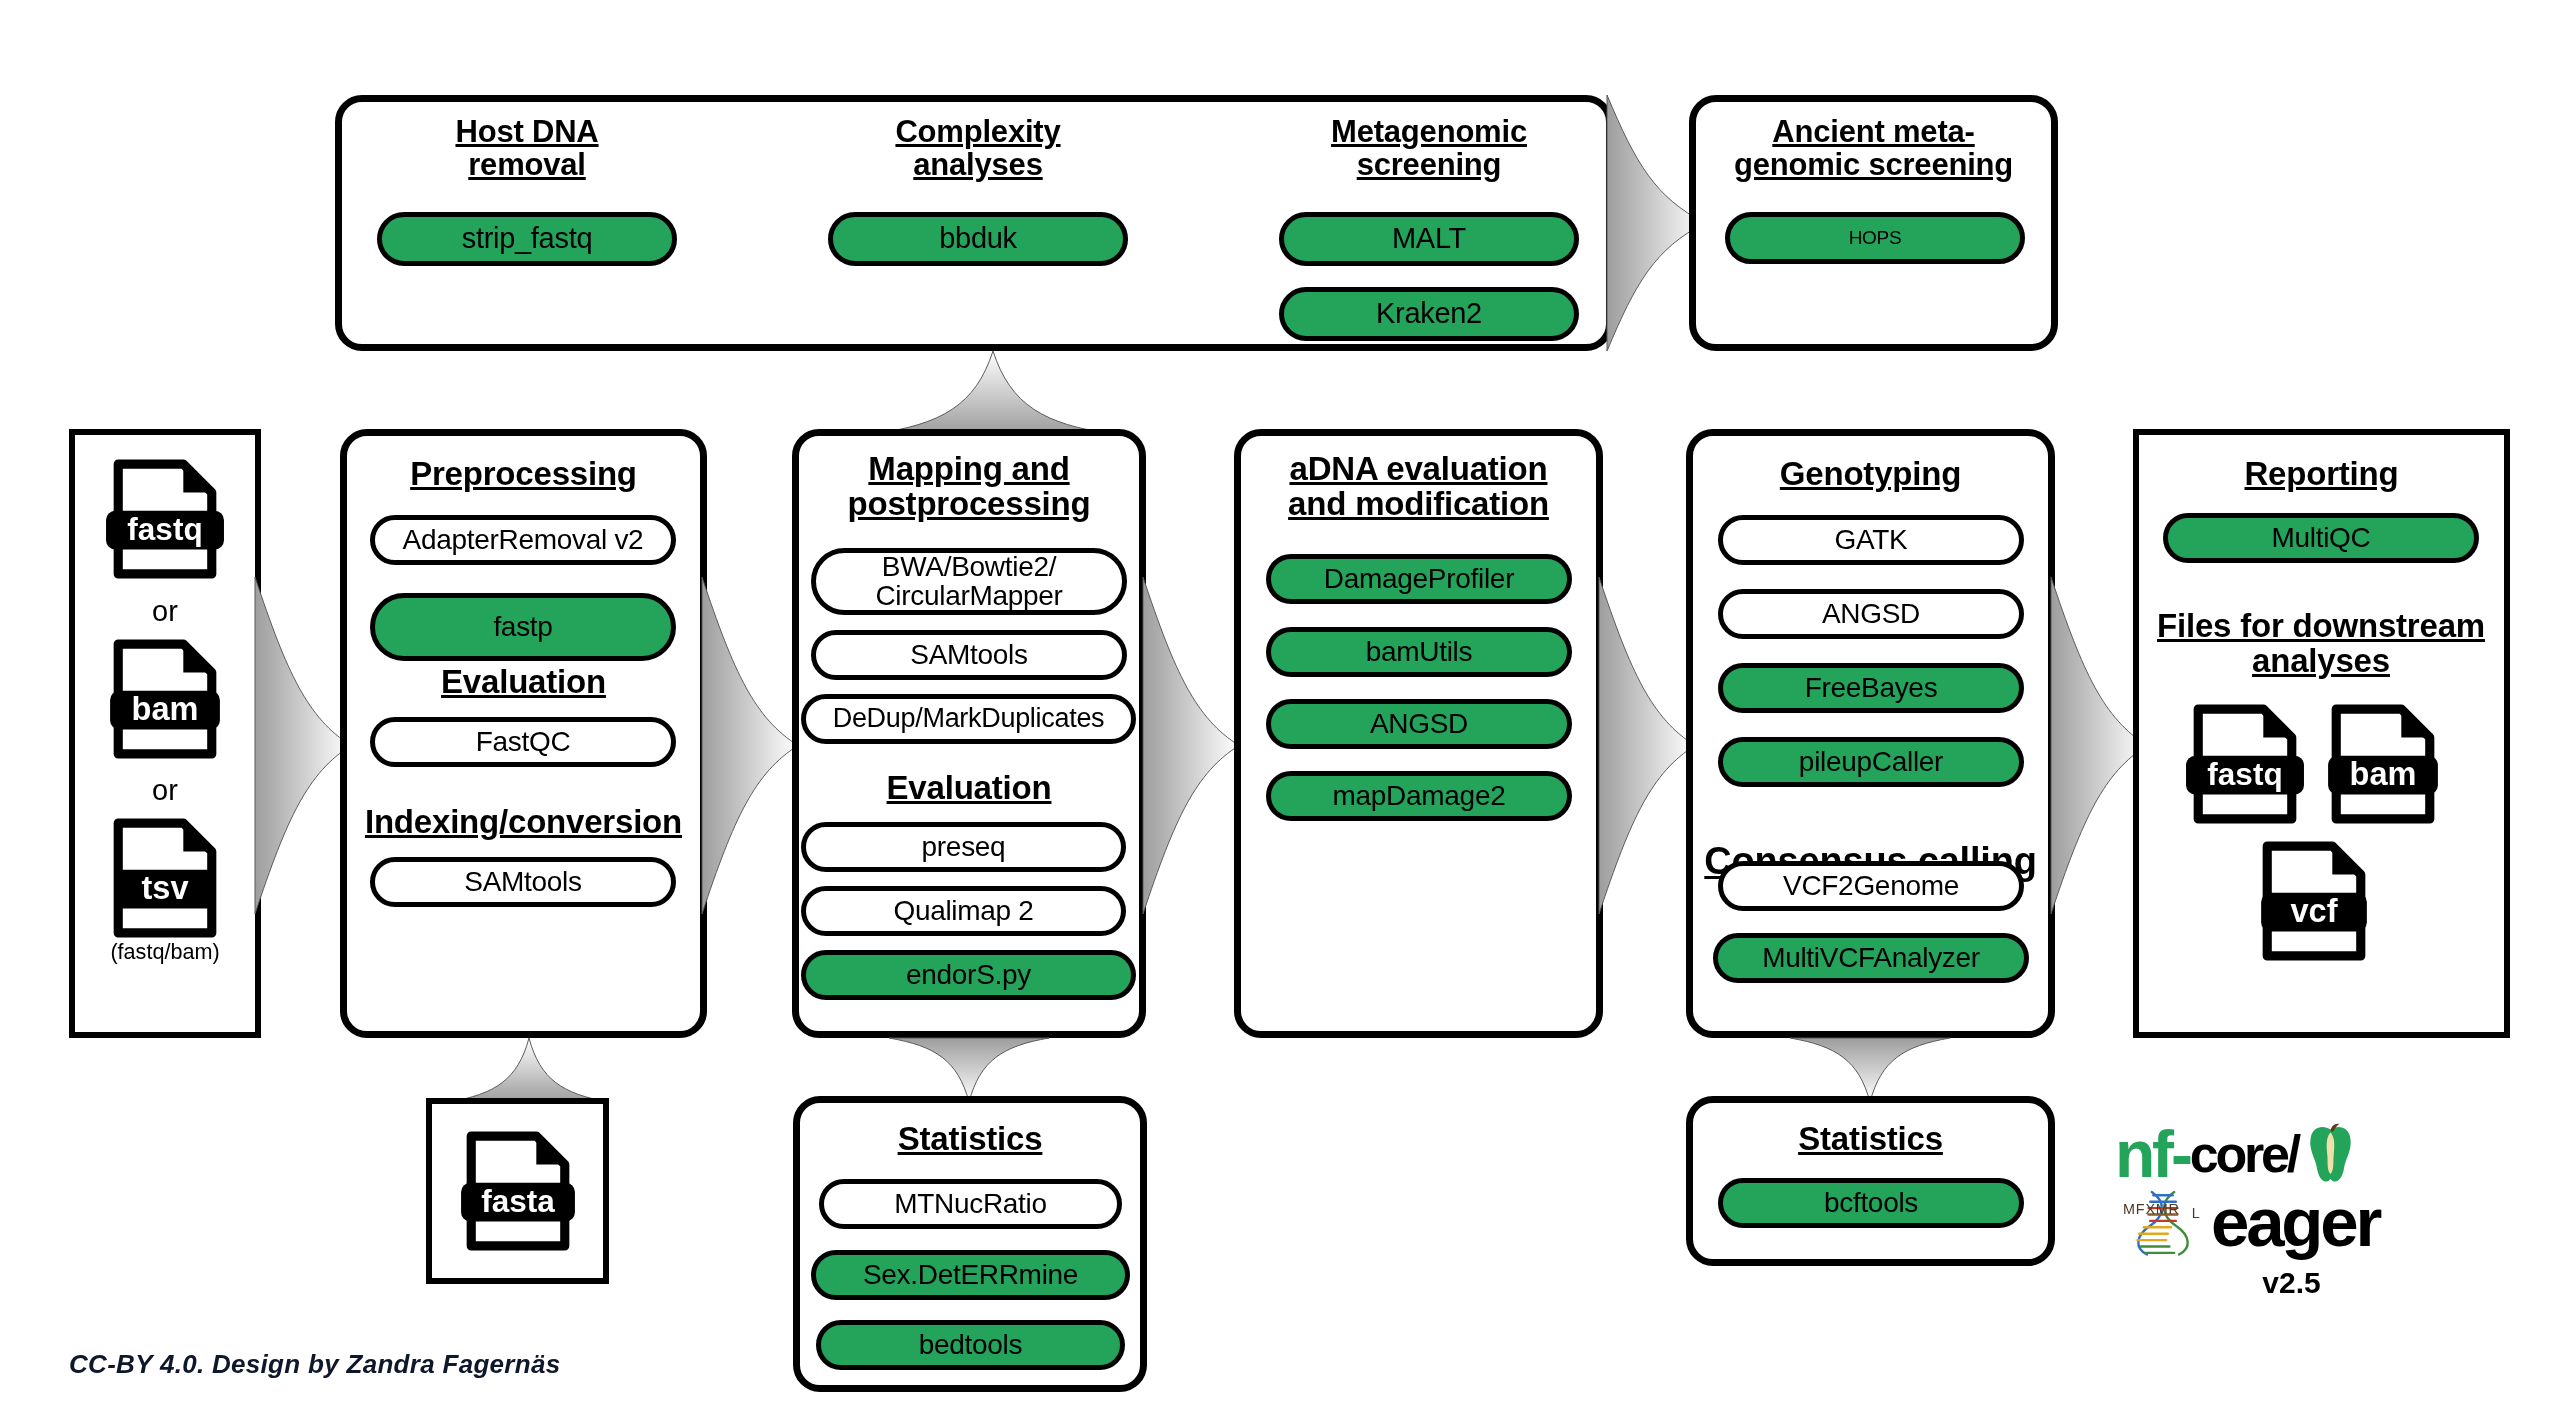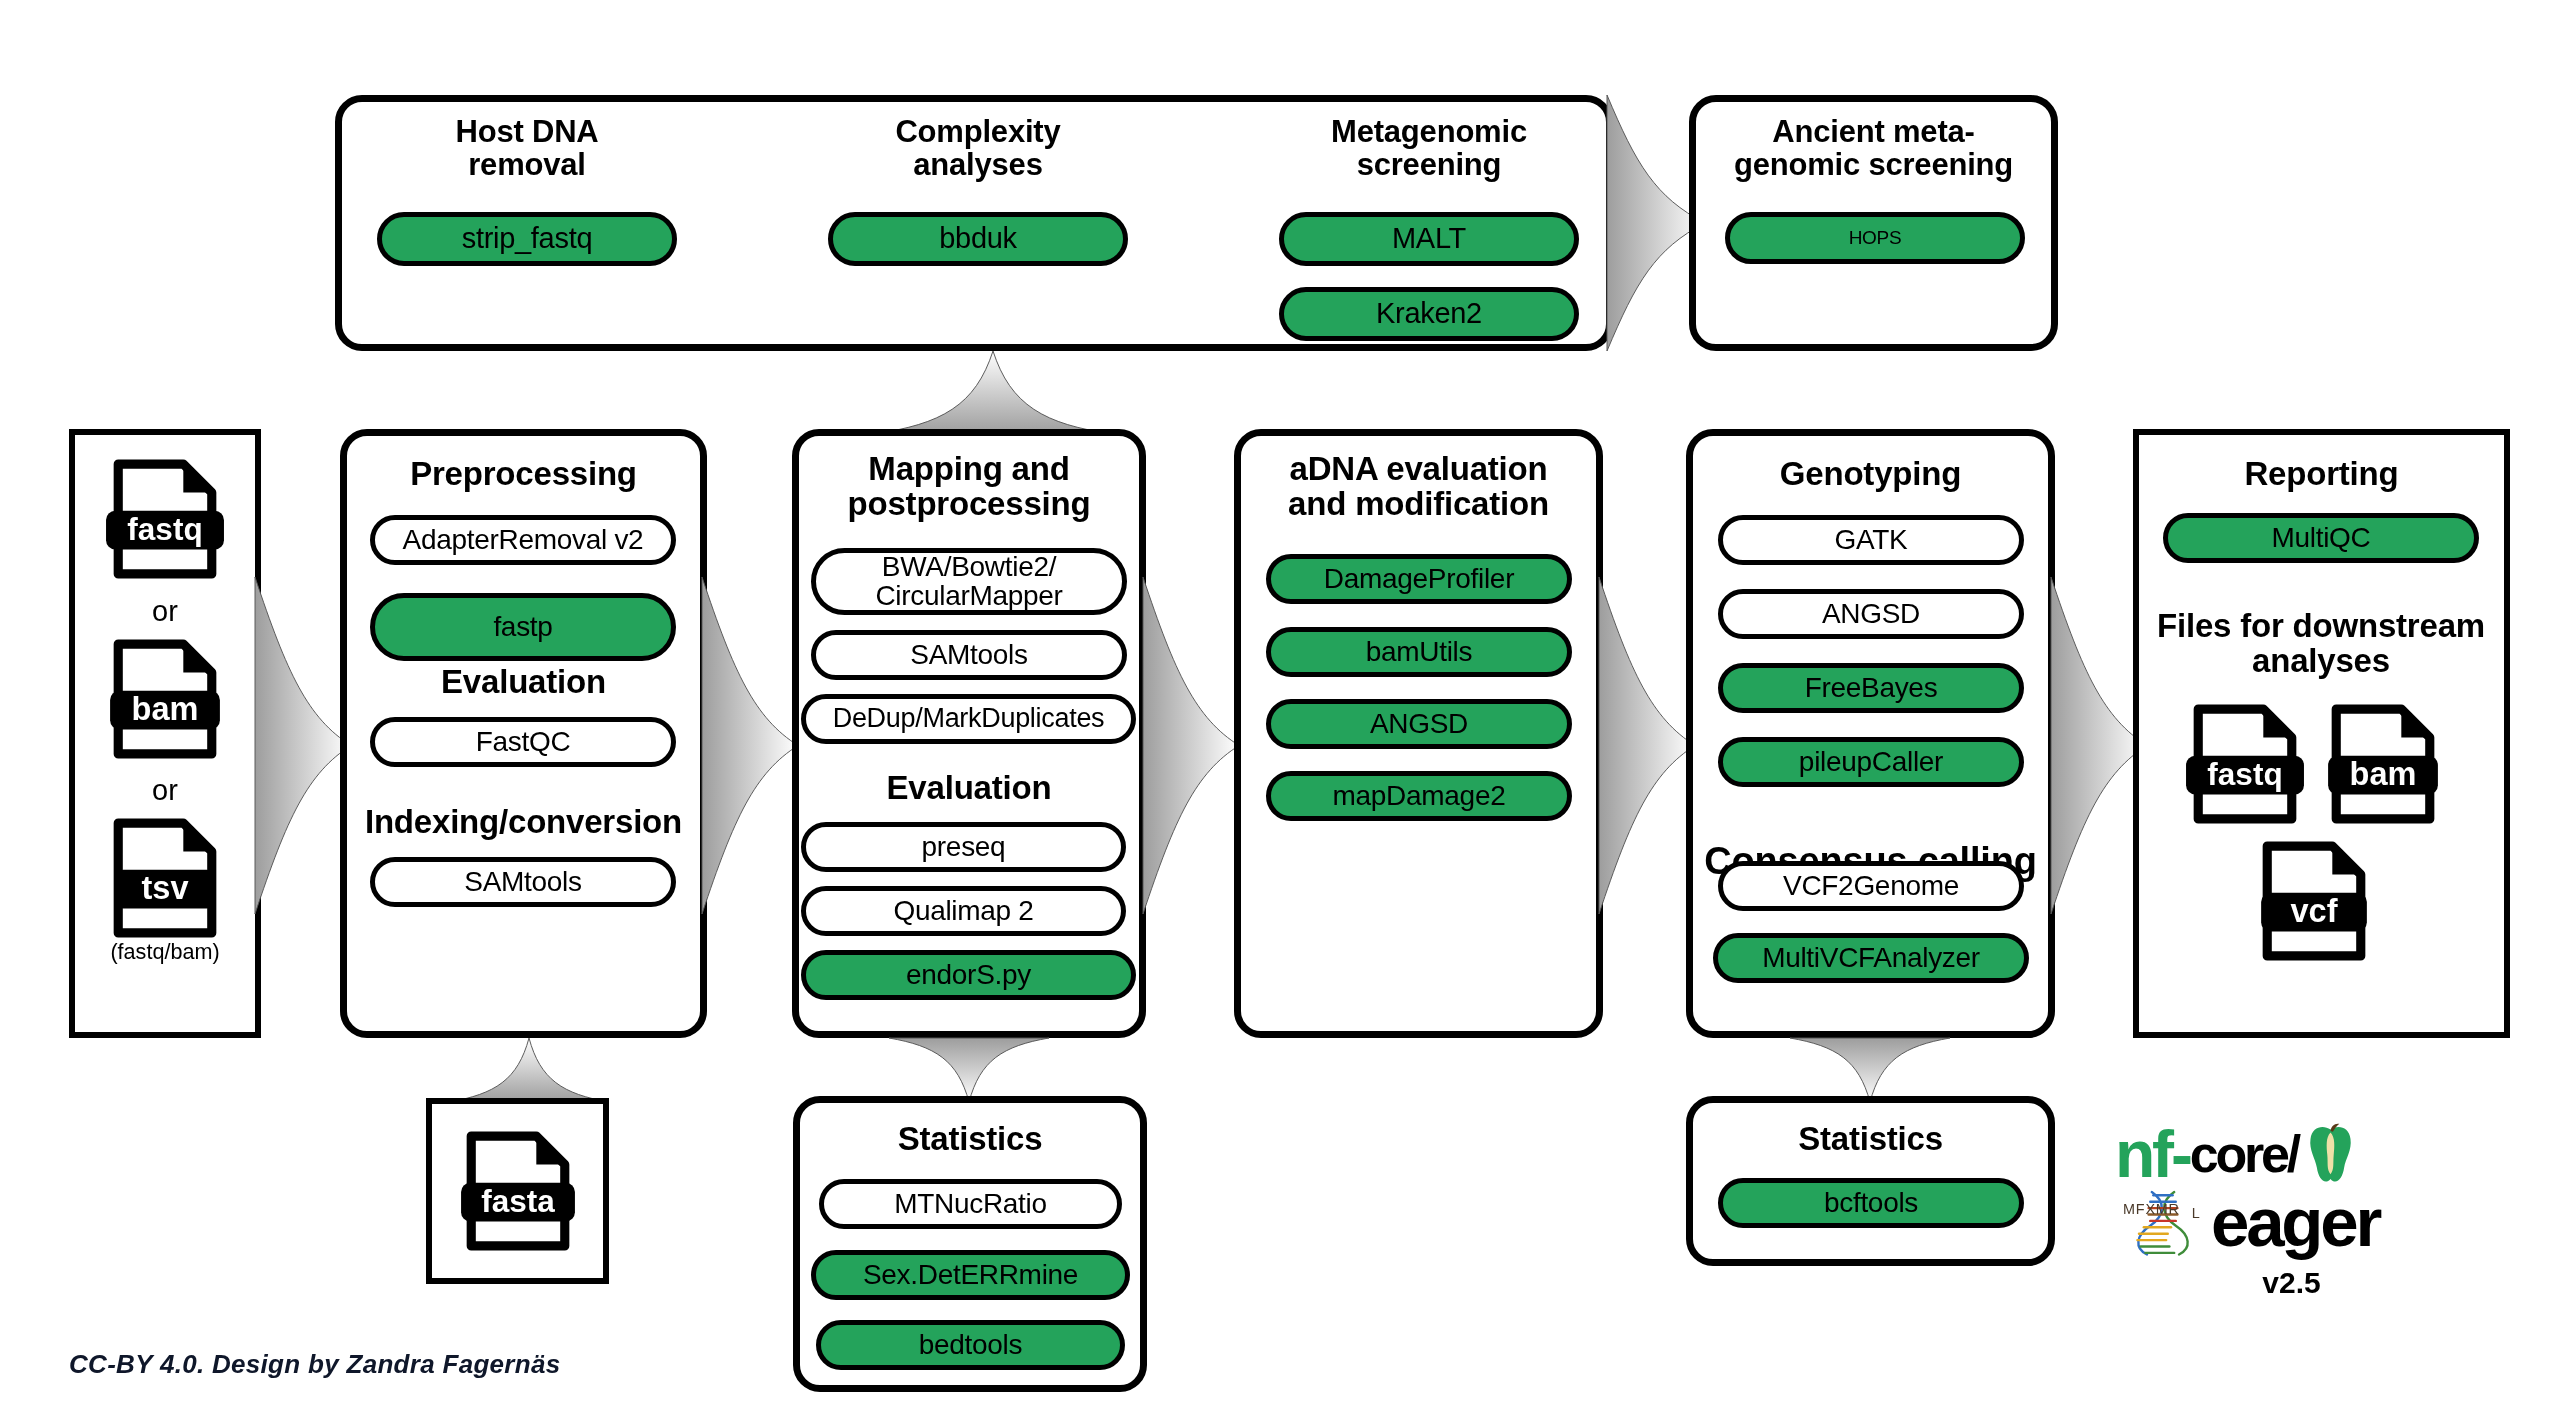--- a/index.html
+++ b/index.html
@@ -6,21 +6,21 @@
   body{width:2576px;height:1403px;position:relative;overflow:hidden;
        font-family:"Liberation Sans",sans-serif;color:#000;}
 
   .stage{position:absolute;left:0;top:0;width:2576px;height:1403px;}
 
   
   .box{position:absolute;background:#fff;border:7.2px solid #000;box-sizing:border-box;}
   .box.round{border-radius:27px;}
   .box.sq{border-radius:0;}
 
-  .hdr{font-weight:bold;text-align:center;line-height:1.06;letter-spacing:-0.2px;}
+  .hdr{font-weight:bold;text-align:center;line-height:1.06;letter-spacing:-0.2px;text-decoration:underline;}
 
   
   .pill{position:absolute;box-sizing:border-box;border:5.6px solid #000;border-radius:800px;
         background:#fff;display:flex;align-items:center;justify-content:center;
         text-align:center;line-height:1.02;letter-spacing:-0.3px;}
   .pill.green{background:#24a35b;}
 
   
   .conn{position:absolute;}
   .conn svg{display:block;width:100%;height:100%;overflow:visible;}

